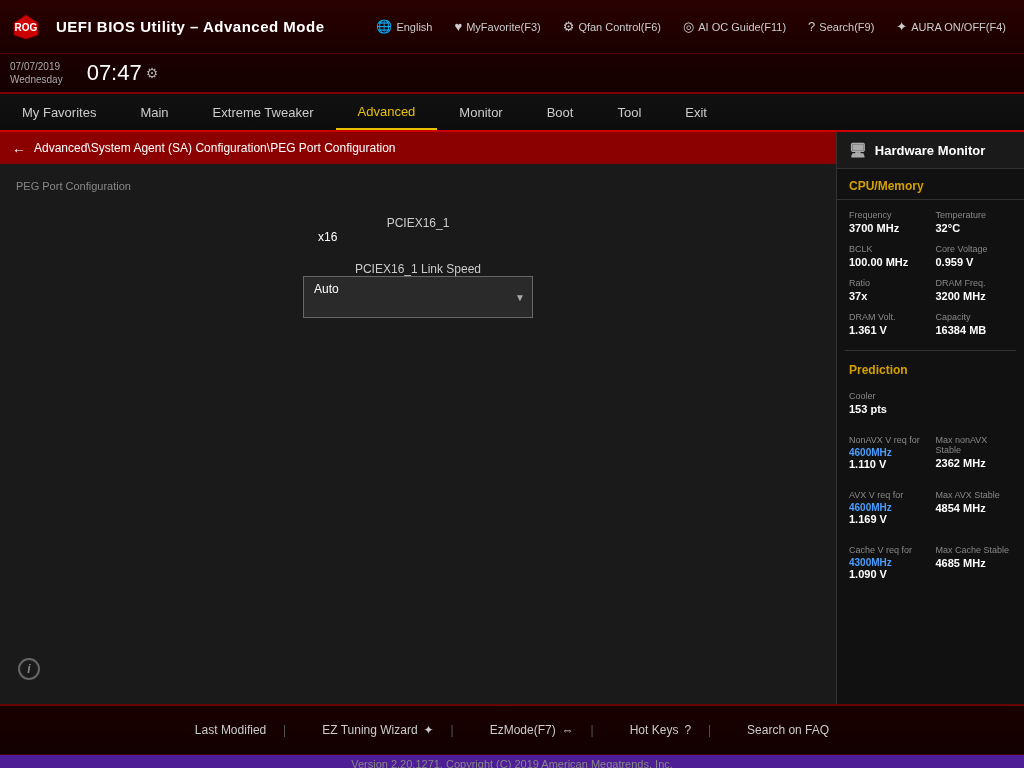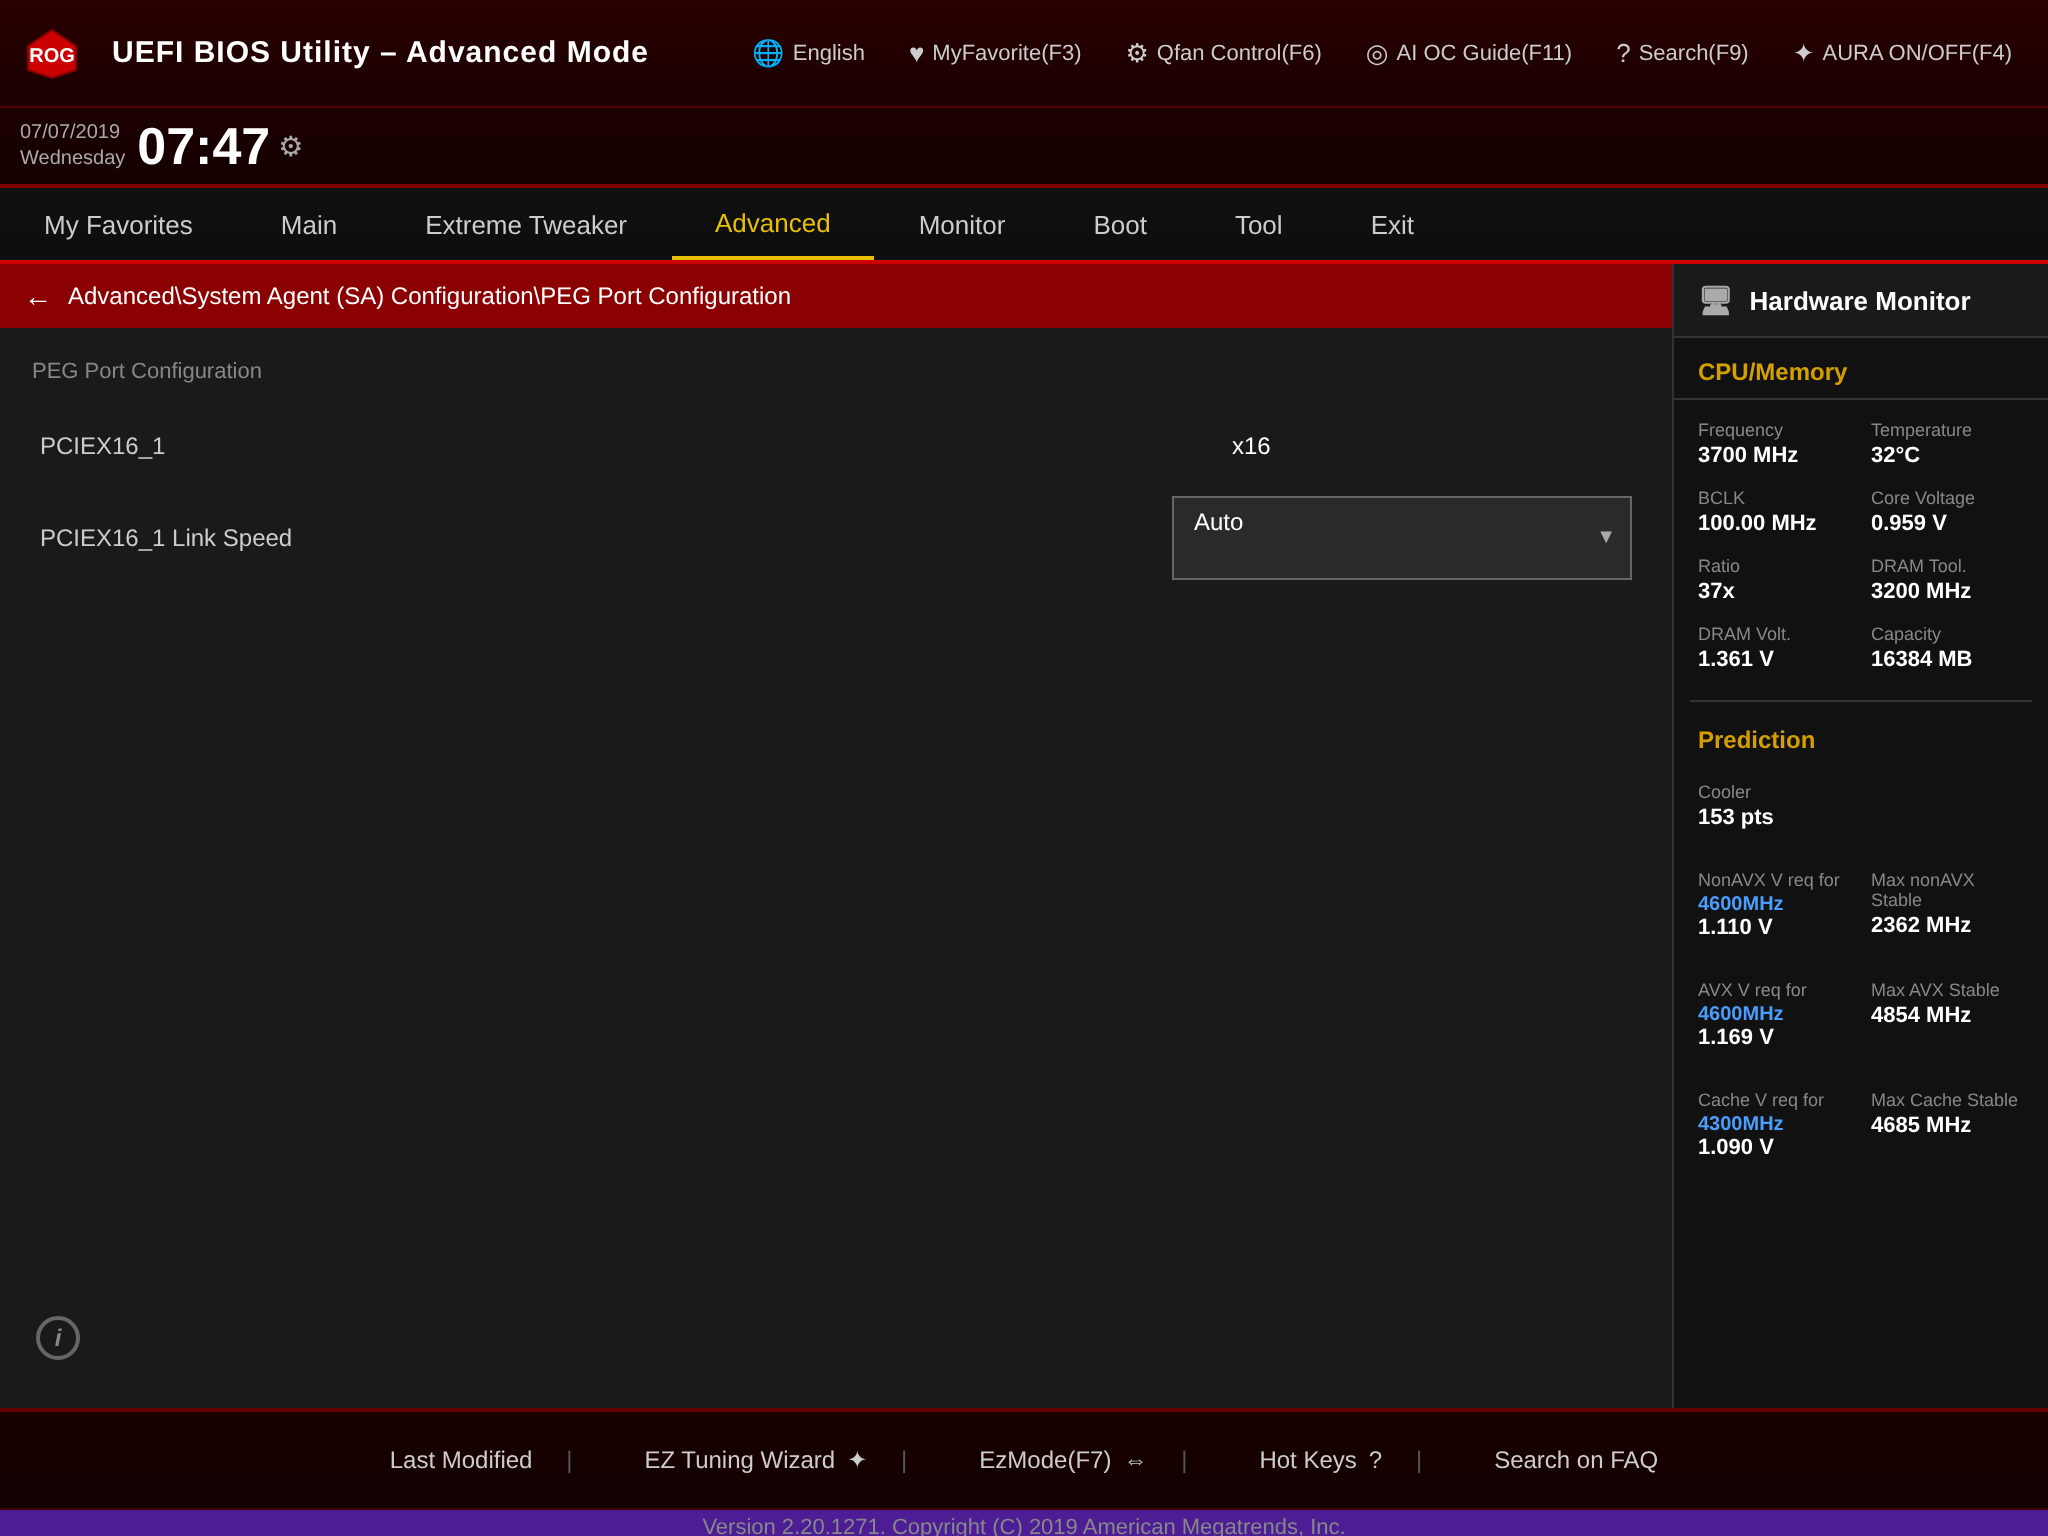--- a/index.html
+++ b/index.html
@@ -63,24 +63,25 @@
       gap: 0;
       border-bottom: 2px solid #800000;
     }
     #datetime {
       font-size: 10px;
       color: #aaa;
       margin-right: 6px;
       line-height: 1.3;
     }
     #clock {
-      font-size: 26px;
-      font-weight: bold;
+      font-size: 22px;
+      font-weight: normal;
       color: #fff;
       margin-right: 4px;
+      margin-left: 18px;
     }
     .clock-gear {
       color: #aaa;
       font-size: 14px;
       margin-right: 20px;
       cursor: pointer;
     }
 
     
     #nav-bar {
@@ -143,20 +144,21 @@
       color: #888;
       font-size: 11px;
       margin-bottom: 12px;
       padding-bottom: 4px;
     }
     .config-row {
       display: flex;
       align-items: center;
       padding: 8px 4px;
       margin-bottom: 2px;
+      flex-direction: column;
     }
     .config-label {
       flex: 1;
       color: #ccc;
       font-size: 12px;
     }
     .config-value {
       color: #fff;
       font-size: 12px;
       min-width: 200px;
@@ -422,21 +424,21 @@
       </div>
       <div class="hw-cell">
         <div class="hw-cell-label">Core Voltage</div>
         <div class="hw-cell-value">0.959 V</div>
       </div>
       <div class="hw-cell">
         <div class="hw-cell-label">Ratio</div>
         <div class="hw-cell-value">37x</div>
       </div>
       <div class="hw-cell">
-        <div class="hw-cell-label">DRAM Tool.</div>
+        <div class="hw-cell-label">DRAM Freq.</div>
         <div class="hw-cell-value">3200 MHz</div>
       </div>
       <div class="hw-cell">
         <div class="hw-cell-label">DRAM Volt.</div>
         <div class="hw-cell-value">1.361 V</div>
       </div>
       <div class="hw-cell">
         <div class="hw-cell-label">Capacity</div>
         <div class="hw-cell-value">16384 MB</div>
       </div>

